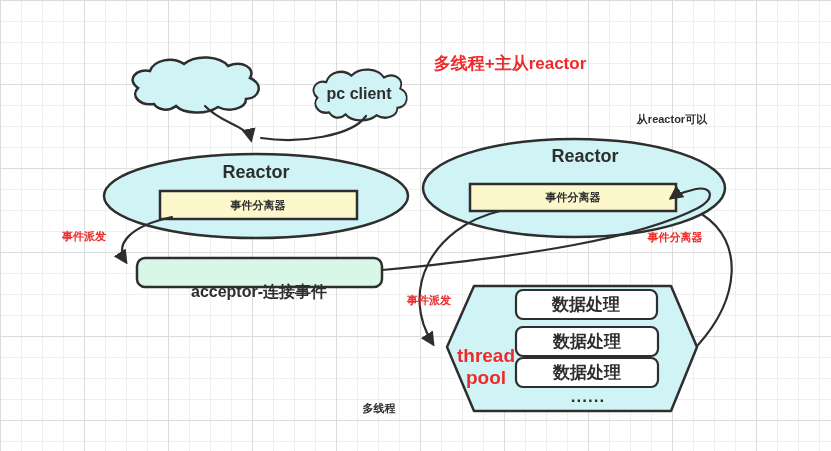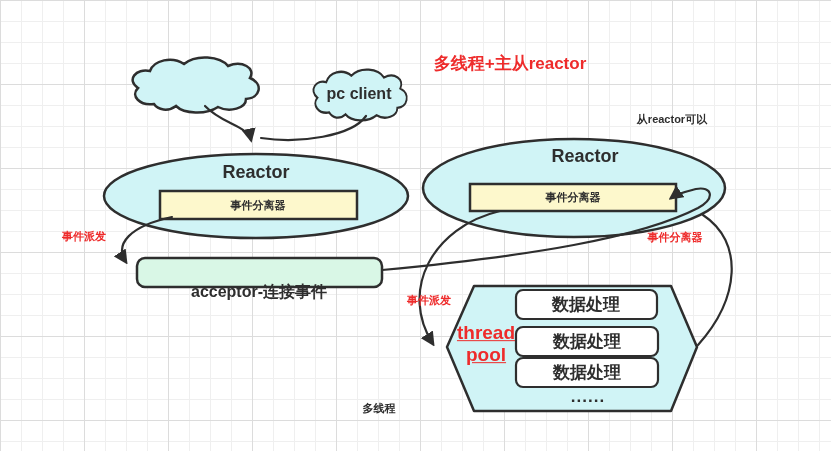--- a/index.html
+++ b/index.html
@@ -90,21 +90,21 @@
   <div class="lbl t15" style="left:573px;top:197px;">事件分离器</div>
 
   <div class="lbl red t15" style="left:84px;top:236px;">事件派发</div>
 
   <div class="lbl t16" style="left:259px;top:272px;margin-top:20px;">acceptor-连接事件</div>
 
   <div class="lbl red t15" style="left:675px;top:237px;">事件分离器</div>
 
   <div class="lbl red t15" style="left:429px;top:300px;">事件派发</div>
 
-  <div class="lbl red t19" style="left:486px;top:344px;text-decoration:underline;">
+  <div class="lbl red t19" style="left:486px;top:367px;">
     <div>thread</div>
     <div>pool</div>
   </div>
 
   <div class="lbl t14" style="left:586px;top:305px;">数据处理</div>
   <div class="lbl t14" style="left:587px;top:342px;">数据处理</div>
   <div class="lbl t14" style="left:587px;top:373px;">数据处理</div>
   <div class="lbl dots" style="left:588px;top:397px;">......</div>
 
   <div class="lbl t15" style="left:379px;top:408px;">多线程</div>

